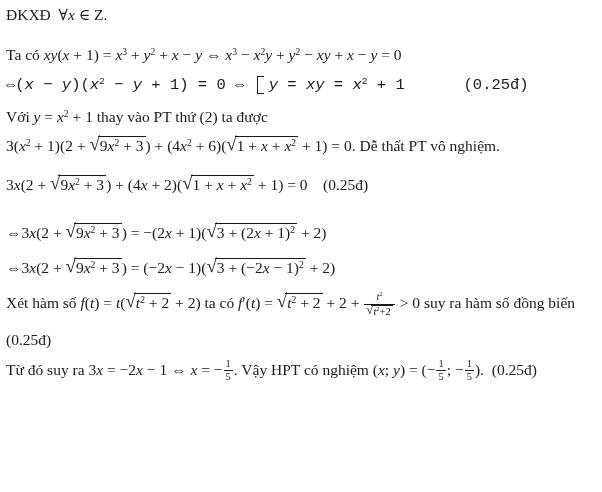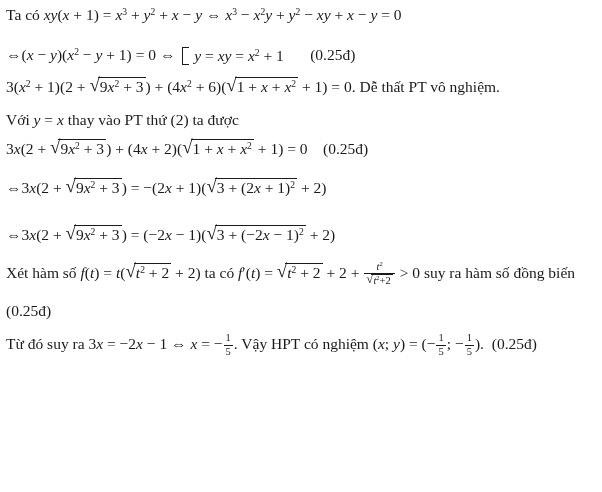--- a/index.html
+++ b/index.html
@@ -27,38 +27,39 @@
   .mcases{display:inline-flex;align-items:center;vertical-align:middle;margin:0 3px;}
   .mcases-bracket{align-self:stretch;width:6px;
       border-left:1.7px solid currentColor;
       border-top:1.7px solid currentColor;
       border-bottom:1.7px solid currentColor;}
   .mcases-col{display:flex;flex-direction:row;align-items:center;row-gap:1px;padding-left:5px;}
   .mcases-row{white-space:pre;}
   
   .page > .mline:nth-child(1){margin-top:4px;}
   .page > .mline:nth-child(2){margin-top:22px;}
-  .page > .mline:nth-child(3){margin-top:12px;}
+  .page > .mline:nth-child(3){margin-top:12px;font-family:Liberation Mono, monospace;}
   .page > .mline:nth-child(4){margin-top:14px;}
   .page > .mline:nth-child(5){margin-top:10px;}
   .page > .mline:nth-child(6){margin-top:20px;}
   .page > .mline:nth-child(7){margin-top:28px;}
   .page > .mline:nth-child(8){margin-top:16px;}
   .page > .mline:nth-child(9){margin-top:14px;}
   .page > .mline:nth-child(10){margin-top:12px;}
   .page > .mline:nth-child(11){margin-top:9px;}
   .page > .mline:nth-child(12){margin-top:16px;}
 </style>
 </head>
 <body style="background: rgb(255, 255, 255); color: rgb(26, 26, 26);">
 
 <div class="page" id="document-page">
+    <div class="mline"><span class="mtxt">ĐKXĐ  ∀</span><span class="mvar">x</span><span class="mtxt"> ∈ Z.</span></div>
     <div class="mline"><span class="mtxt">Ta có </span><span class="mvar">xy</span><span class="mtxt">(</span><span class="mvar">x</span><span class="mtxt"> + 1) = </span><span class="mvar">x</span><sup class="msup">3</sup><span class="mtxt"> + </span><span class="mvar">y</span><sup class="msup">2</sup><span class="mtxt"> + </span><span class="mvar">x</span><span class="mtxt"> − </span><span class="mvar">y</span><span class="mtxt"> ⇔ </span><span class="mvar">x</span><sup class="msup">3</sup><span class="mtxt"> − </span><span class="mvar">x</span><sup class="msup">2</sup><span class="mvar">y</span><span class="mtxt"> + </span><span class="mvar">y</span><sup class="msup">2</sup><span class="mtxt"> − </span><span class="mvar">xy</span><span class="mtxt"> + </span><span class="mvar">x</span><span class="mtxt"> − </span><span class="mvar">y</span><span class="mtxt"> = 0</span></div>
     <div class="mline"><span class="mtxt">⇔(</span><span class="mvar">x</span><span class="mtxt"> − </span><span class="mvar">y</span><span class="mtxt">)(</span><span class="mvar">x</span><sup class="msup">2</sup><span class="mtxt"> − </span><span class="mvar">y</span><span class="mtxt"> + 1) = 0 ⇔ </span><span class="mcases"><span class="mcases-bracket"></span><span class="mcases-col"><span class="mcases-row"><span class="mvar">y</span><span class="mtxt"> = </span><span class="mvar">x</span></span><span class="mcases-row"><span class="mvar">y</span><span class="mtxt"> = </span><span class="mvar">x</span><sup class="msup">2</sup><span class="mtxt"> + 1</span></span></span></span><span class="mtxt">      (0.25đ)</span></div>
+    <div class="mline"><span class="mtxt">Với </span><span class="mvar">y</span><span class="mtxt"> = </span><span class="mvar">x</span><sup class="msup">2</sup><span class="mtxt"> + 1 thay vào PT thứ (2) ta được</span></div>
     <div class="mline"><span class="mtxt">3(</span><span class="mvar">x</span><sup class="msup">2</sup><span class="mtxt"> + 1)(2 + </span><span class="msqrt"><span class="msqrt-sym">√</span><span class="msqrt-rad"><span class="mtxt">9</span><span class="mvar">x</span><sup class="msup">2</sup><span class="mtxt"> + 3</span></span></span><span class="mtxt">) + (4</span><span class="mvar">x</span><sup class="msup">2</sup><span class="mtxt"> + 6)(</span><span class="msqrt"><span class="msqrt-sym">√</span><span class="msqrt-rad"><span class="mtxt">1 + </span><span class="mvar">x</span><span class="mtxt"> + </span><span class="mvar">x</span><sup class="msup">2</sup></span></span><span class="mtxt"> + 1) = 0. Dễ thất PT vô nghiệm.</span></div>
-    <div class="mline"><span class="mtxt">Với </span><span class="mvar">y</span><span class="mtxt"> = </span><span class="mvar">x</span><span class="mtxt"> thay vào PT thứ (2) ta được</span></div>
     <div class="mline"><span class="mtxt">3</span><span class="mvar">x</span><span class="mtxt">(2 + </span><span class="msqrt"><span class="msqrt-sym">√</span><span class="msqrt-rad"><span class="mtxt">9</span><span class="mvar">x</span><sup class="msup">2</sup><span class="mtxt"> + 3</span></span></span><span class="mtxt">) + (4</span><span class="mvar">x</span><span class="mtxt"> + 2)(</span><span class="msqrt"><span class="msqrt-sym">√</span><span class="msqrt-rad"><span class="mtxt">1 + </span><span class="mvar">x</span><span class="mtxt"> + </span><span class="mvar">x</span><sup class="msup">2</sup></span></span><span class="mtxt"> + 1) = 0    (0.25đ)</span></div>
     <div class="mline"><span class="mtxt">⇔3</span><span class="mvar">x</span><span class="mtxt">(2 + </span><span class="msqrt"><span class="msqrt-sym">√</span><span class="msqrt-rad"><span class="mtxt">9</span><span class="mvar">x</span><sup class="msup">2</sup><span class="mtxt"> + 3</span></span></span><span class="mtxt">) = −(2</span><span class="mvar">x</span><span class="mtxt"> + 1)(</span><span class="msqrt"><span class="msqrt-sym">√</span><span class="msqrt-rad"><span class="mtxt">3 + (2</span><span class="mvar">x</span><span class="mtxt"> + 1)</span><sup class="msup">2</sup></span></span><span class="mtxt"> + 2)</span></div>
     <div class="mline"><span class="mtxt">⇔3</span><span class="mvar">x</span><span class="mtxt">(2 + </span><span class="msqrt"><span class="msqrt-sym">√</span><span class="msqrt-rad"><span class="mtxt">9</span><span class="mvar">x</span><sup class="msup">2</sup><span class="mtxt"> + 3</span></span></span><span class="mtxt">) = (−2</span><span class="mvar">x</span><span class="mtxt"> − 1)(</span><span class="msqrt"><span class="msqrt-sym">√</span><span class="msqrt-rad"><span class="mtxt">3 + (−2</span><span class="mvar">x</span><span class="mtxt"> − 1)</span><sup class="msup">2</sup></span></span><span class="mtxt"> + 2)</span></div>
     <div class="mline"><span class="mtxt">Xét hàm số </span><span class="mvar">f</span><span class="mtxt">(</span><span class="mvar">t</span><span class="mtxt">) = </span><span class="mvar">t</span><span class="mtxt">(</span><span class="msqrt"><span class="msqrt-sym">√</span><span class="msqrt-rad"><span class="mvar">t</span><sup class="msup">2</sup><span class="mtxt"> + 2</span></span></span><span class="mtxt"> + 2) ta có </span><span class="mvar">f</span><span class="mtxt">′(</span><span class="mvar">t</span><span class="mtxt">) = </span><span class="msqrt"><span class="msqrt-sym">√</span><span class="msqrt-rad"><span class="mvar">t</span><sup class="msup">2</sup><span class="mtxt"> + 2</span></span></span><span class="mtxt"> + 2 + </span><span class="mfrac"><span class="mfrac-num"><span class="mvar">t</span><sup class="msup">2</sup></span><span class="mfrac-den"><span class="msqrt"><span class="msqrt-sym">√</span><span class="msqrt-rad"><span class="mvar">t</span><sup class="msup">2</sup><span class="mtxt">+2</span></span></span></span></span><span class="mtxt"> &gt; 0 suy ra hàm số đồng biến</span></div>
     <div class="mline"><span class="mtxt">(0.25đ)</span></div>
     <div class="mline"><span class="mtxt">Từ đó suy ra 3</span><span class="mvar">x</span><span class="mtxt"> = −2</span><span class="mvar">x</span><span class="mtxt"> − 1 ⇔ </span><span class="mvar">x</span><span class="mtxt"> = −</span><span class="mfrac"><span class="mfrac-num"><span class="mtxt">1</span></span><span class="mfrac-den"><span class="mtxt">5</span></span></span><span class="mtxt">. Vậy HPT có nghiệm (</span><span class="mvar">x</span><span class="mtxt">; </span><span class="mvar">y</span><span class="mtxt">) = (−</span><span class="mfrac"><span class="mfrac-num"><span class="mtxt">1</span></span><span class="mfrac-den"><span class="mtxt">5</span></span></span><span class="mtxt">; −</span><span class="mfrac"><span class="mfrac-num"><span class="mtxt">1</span></span><span class="mfrac-den"><span class="mtxt">5</span></span></span><span class="mtxt">).  (0.25đ)</span></div>
   </div>
 
 </body></html>

